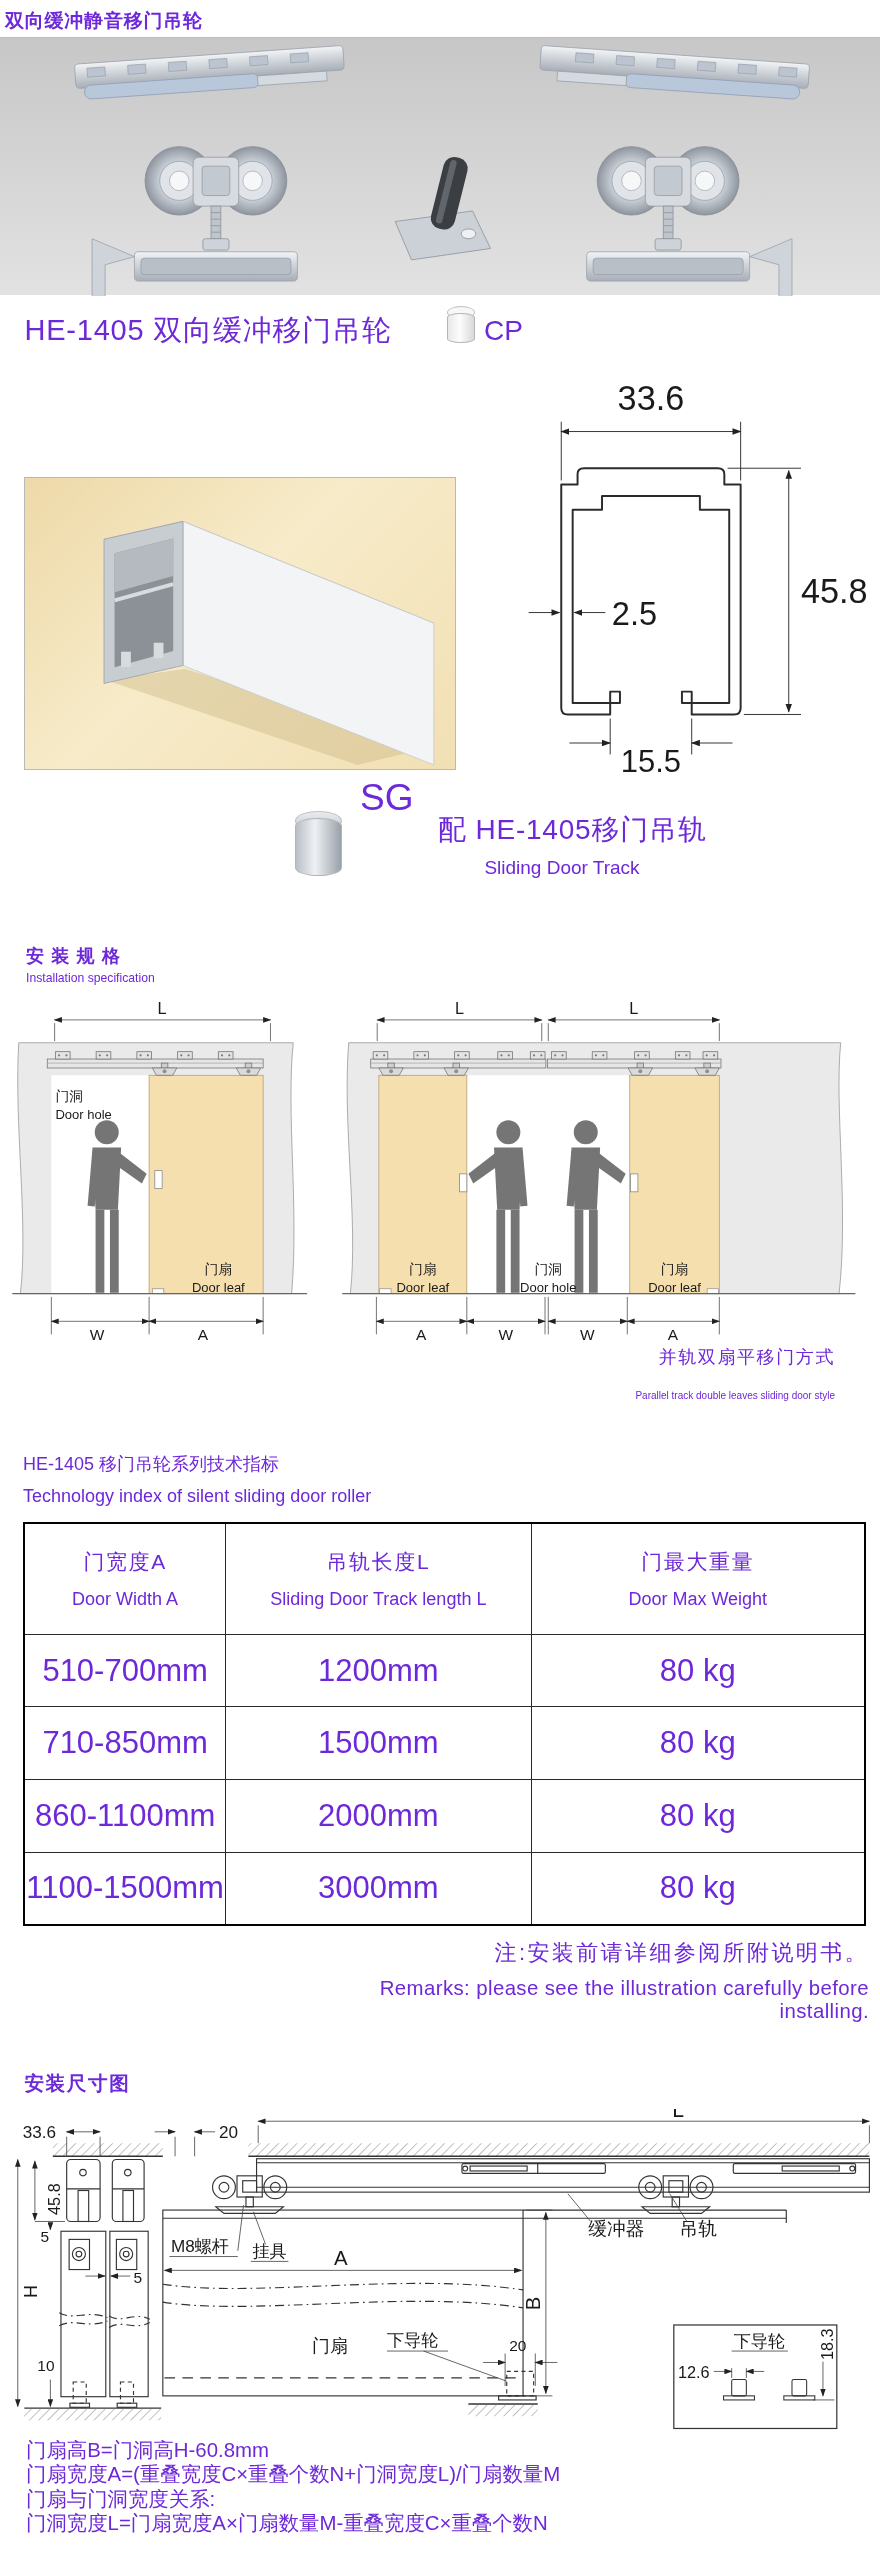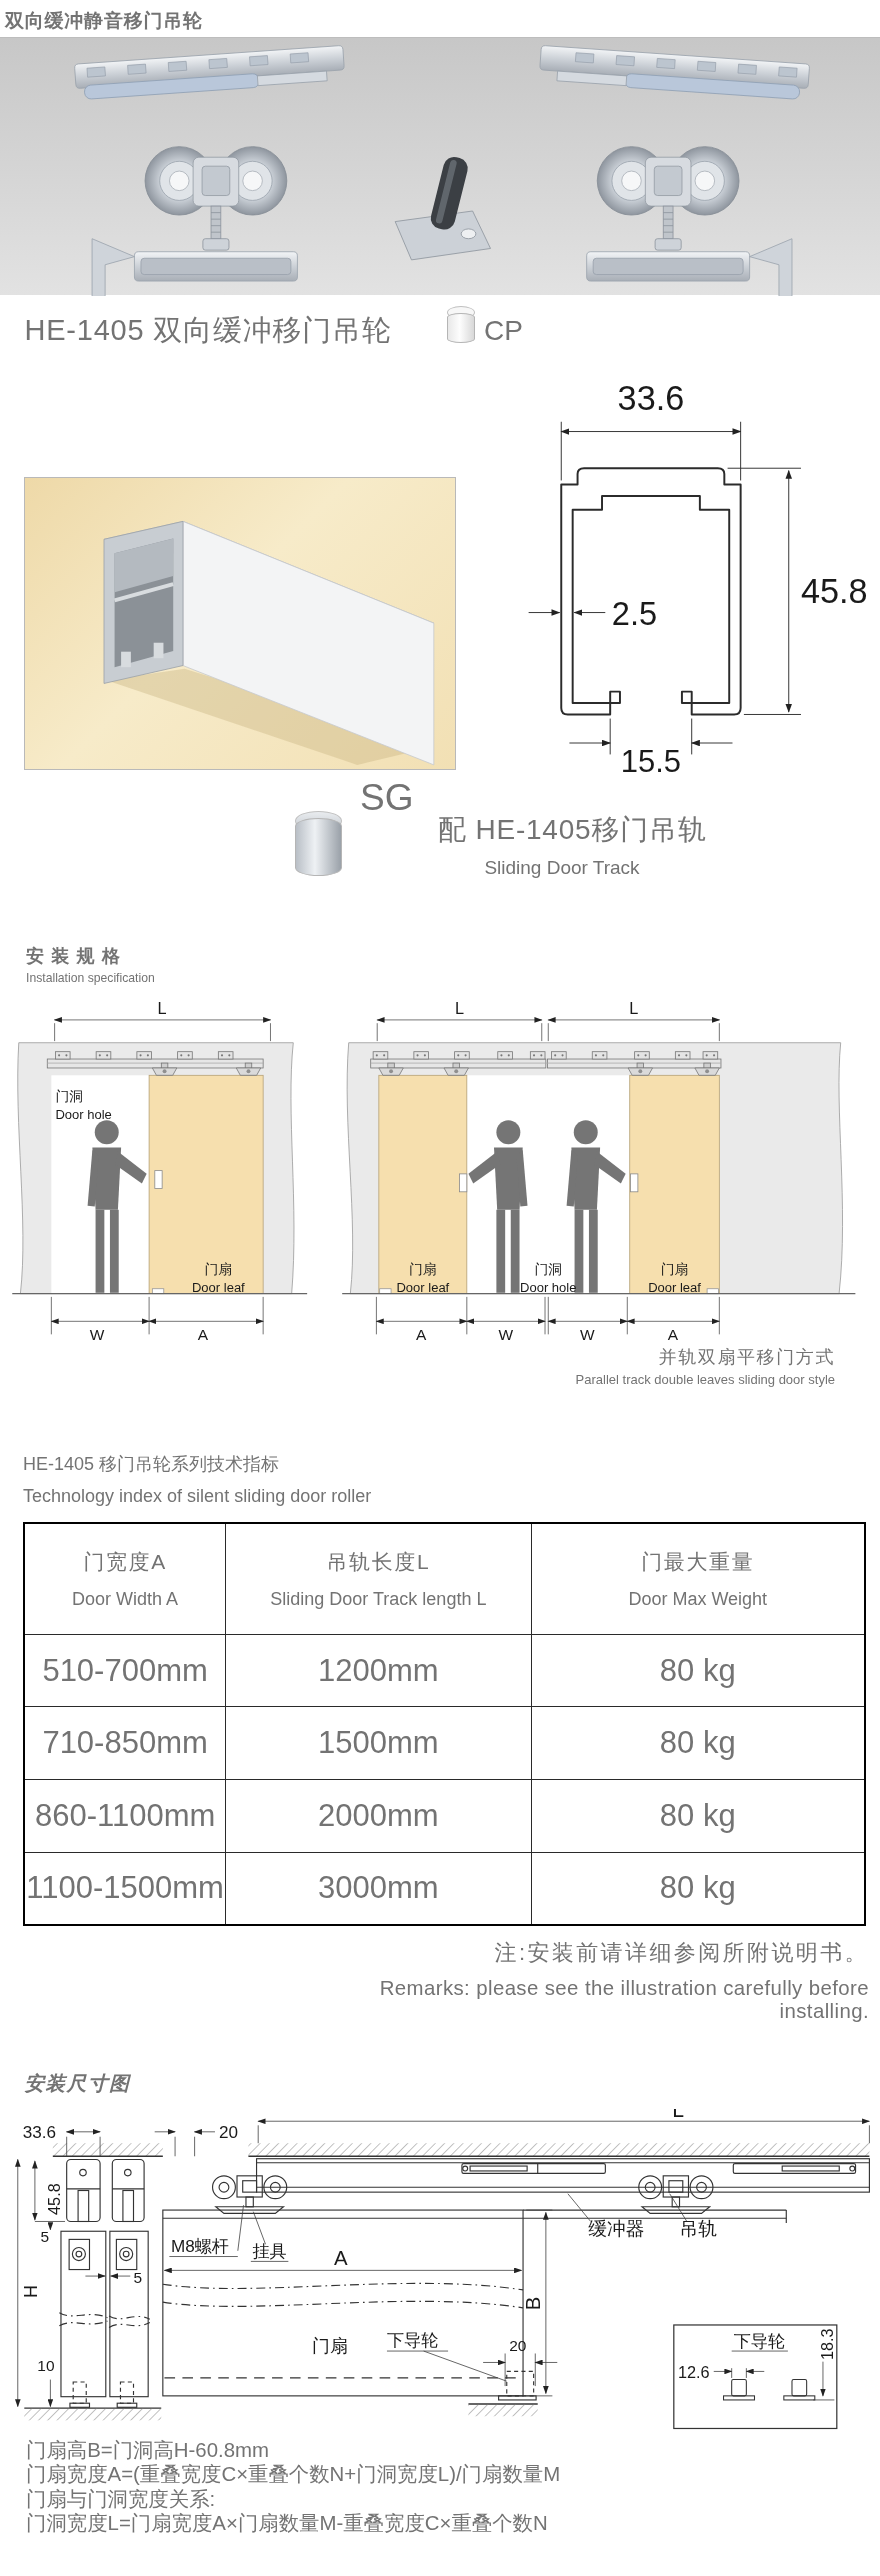--- a/index.html
+++ b/index.html
@@ -1,18 +1,18 @@
 <!DOCTYPE html>
 <html style="font-size:13px"><head>
 <meta charset="utf-8">
 <style>
   * { box-sizing: border-box; }
   body { margin:0; background:#fff; }
   .page { position:relative; width:880px; height:2576px; background:#fff; overflow:hidden;
-          font-family:"Liberation Sans","DejaVu Sans",sans-serif; color:#737373; }
+          font-family:"Liberation Sans","DejaVu Sans",sans-serif; color:#6d28d9; }
   .abs { position:absolute; }
   svg text { font-family:"Liberation Sans","DejaVu Sans",sans-serif; fill:#1a1a1a; }
 
   .top-title { left:4.9px; top:8.1px; font-size:19px; font-weight:bold; letter-spacing:0.8px; }
   .banner { left:0; top:37px; width:880px; height:258px;
             background:linear-gradient(180deg,#c7c7c7 0%,#d3d3d3 45%,#e2e2e2 100%);
             border-top:0.8px solid #bdbdbd; }
   .product-title { left:24.4px; top:311px; font-size:29px; letter-spacing:0.8px; }
   .cp-cyl { left:447px; top:306px; }
   .cp-label { left:484px; top:315px; font-size:28px; }
@@ -33,38 +33,38 @@
                  background:linear-gradient(135deg,#eed9a8 0%,#f7ebc9 45%,#f2e0b4 100%); }
   .sg-cyl { left:295px; top:811px; }
   .sg-label { left:360px; top:777px; font-size:37px; }
   .match-cn { left:438px; top:811px; font-size:28px; letter-spacing:0.8px;text-align:center; }
   .match-en { left:456px; top:857px; width:212px; text-align:center; font-size:19px; }
 
   .spec-title { left:26px; top:944px; font-size:18px; font-weight:bold; letter-spacing:7.3px; }
   .spec-sub { left:26px; top:971px; font-size:12.2px;text-align:right; }
   .caption-block { left:489px; top:1345px; width:346px; text-align:right; }
   .caption-cn { font-size:18px; letter-spacing:1.6px; }
-  .caption-en { font-size:13px; margin-top:3px; }
+  .caption-en { font-size:10px; margin-top:21px; }
 
   .tbl-title-cn { left:23px; top:1452px; font-size:18px; }
   .tbl-title-en { left:23px; top:1486px; font-size:18px; }
   table.spec { position:absolute; left:23px; top:1522px; width:843px; height:404px;
                border-collapse:collapse; }
   table.spec td { border:1.6px solid #2a2a2a; text-align:center; vertical-align:middle; }
   table.spec { border:2.4px solid #000; }
   .hcell .cn { font-size:21px; letter-spacing:1.6px; margin-bottom:13px; }
   .hcell .en { font-size:18px; }
   .dcell { font-size:31px; }
   tr.hrow { height:104px; } tr.drow { height:68px; }
 
   .remarks { left:326px; top:1938px; width:543px; text-align:right; }
   .remark-cn { font-size:22px; letter-spacing:2.4px; }
   .remark-en { font-size:20.4px; margin-top:9px; letter-spacing:0.4px; }
 
-  .inst-title { left:24.4px; top:2070px; font-size:19.6px; font-weight:bold; letter-spacing:1.6px;font-style:italic; }
+  .inst-title { left:24.4px; top:2070px; font-size:19.6px; font-weight:bold; letter-spacing:1.6px; }
   .formulas { left:26px; top:2438px; font-size:20.4px; line-height:24.4px; }
 </style>
 </head>
 <body>
 
 <svg width="0" height="0" style="position:absolute" aria-hidden="true">
   <defs>
     <g id="person" fill="#757575">
       <circle cx="0" cy="0" r="15"></circle>
       <path d="M -18,19 L 18,19 L 14,97 L -14,97 Z"></path>

